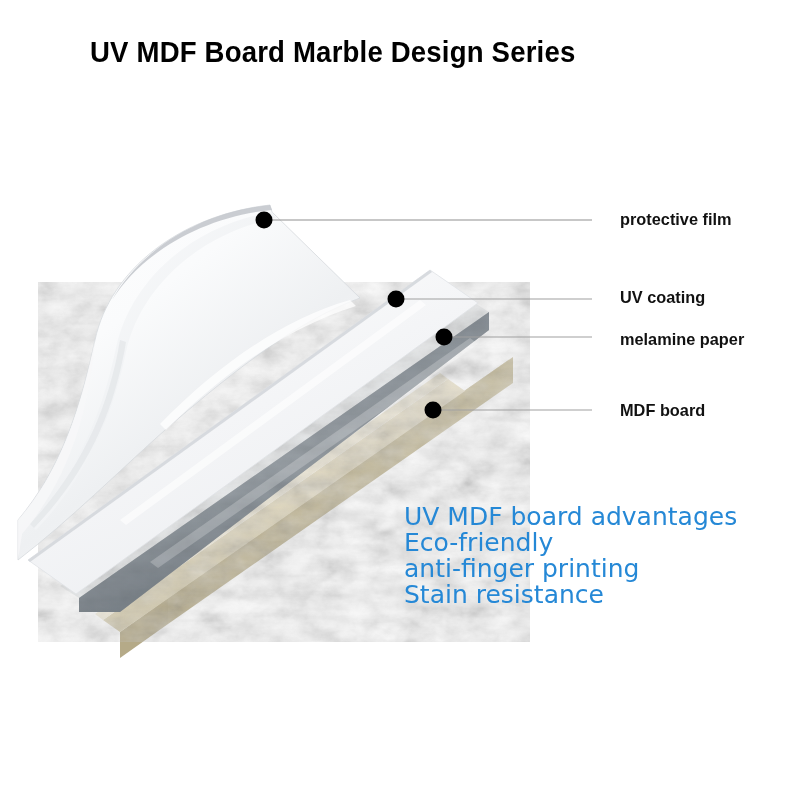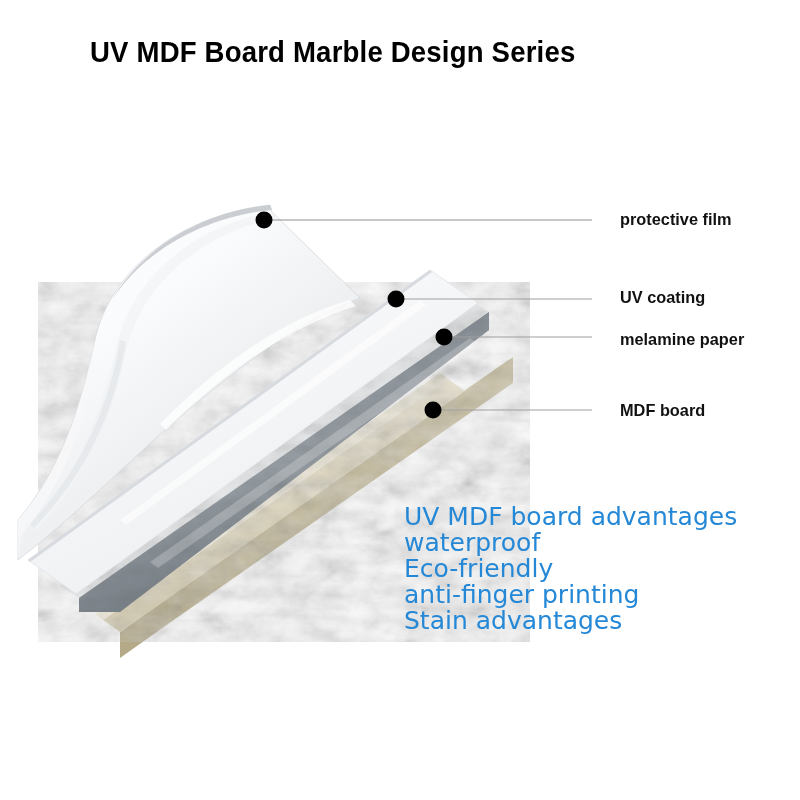--- a/index.html
+++ b/index.html
@@ -240,19 +240,18 @@
     </g>
   </svg>
 
   <div class="callout-label" id="label-protective-film">protective film</div>
   <div class="callout-label" id="label-uv-coating">UV coating</div>
   <div class="callout-label" id="label-melamine-paper">melamine paper</div>
   <div class="callout-label" id="label-mdf-board">MDF board</div>
 
   <div id="advantages">
     <span class="adv-line adv-heading">UV MDF board advantages</span>
-    <span class="adv-line">waterproof</span>
     <span class="adv-line">Eco-friendly</span>
     <span class="adv-line">anti-finger printing</span>
-    <span class="adv-line">Stain advantages</span>
+    <span class="adv-line">Stain resistance</span>
   </div>
 
 </div>
 
 </body></html>

